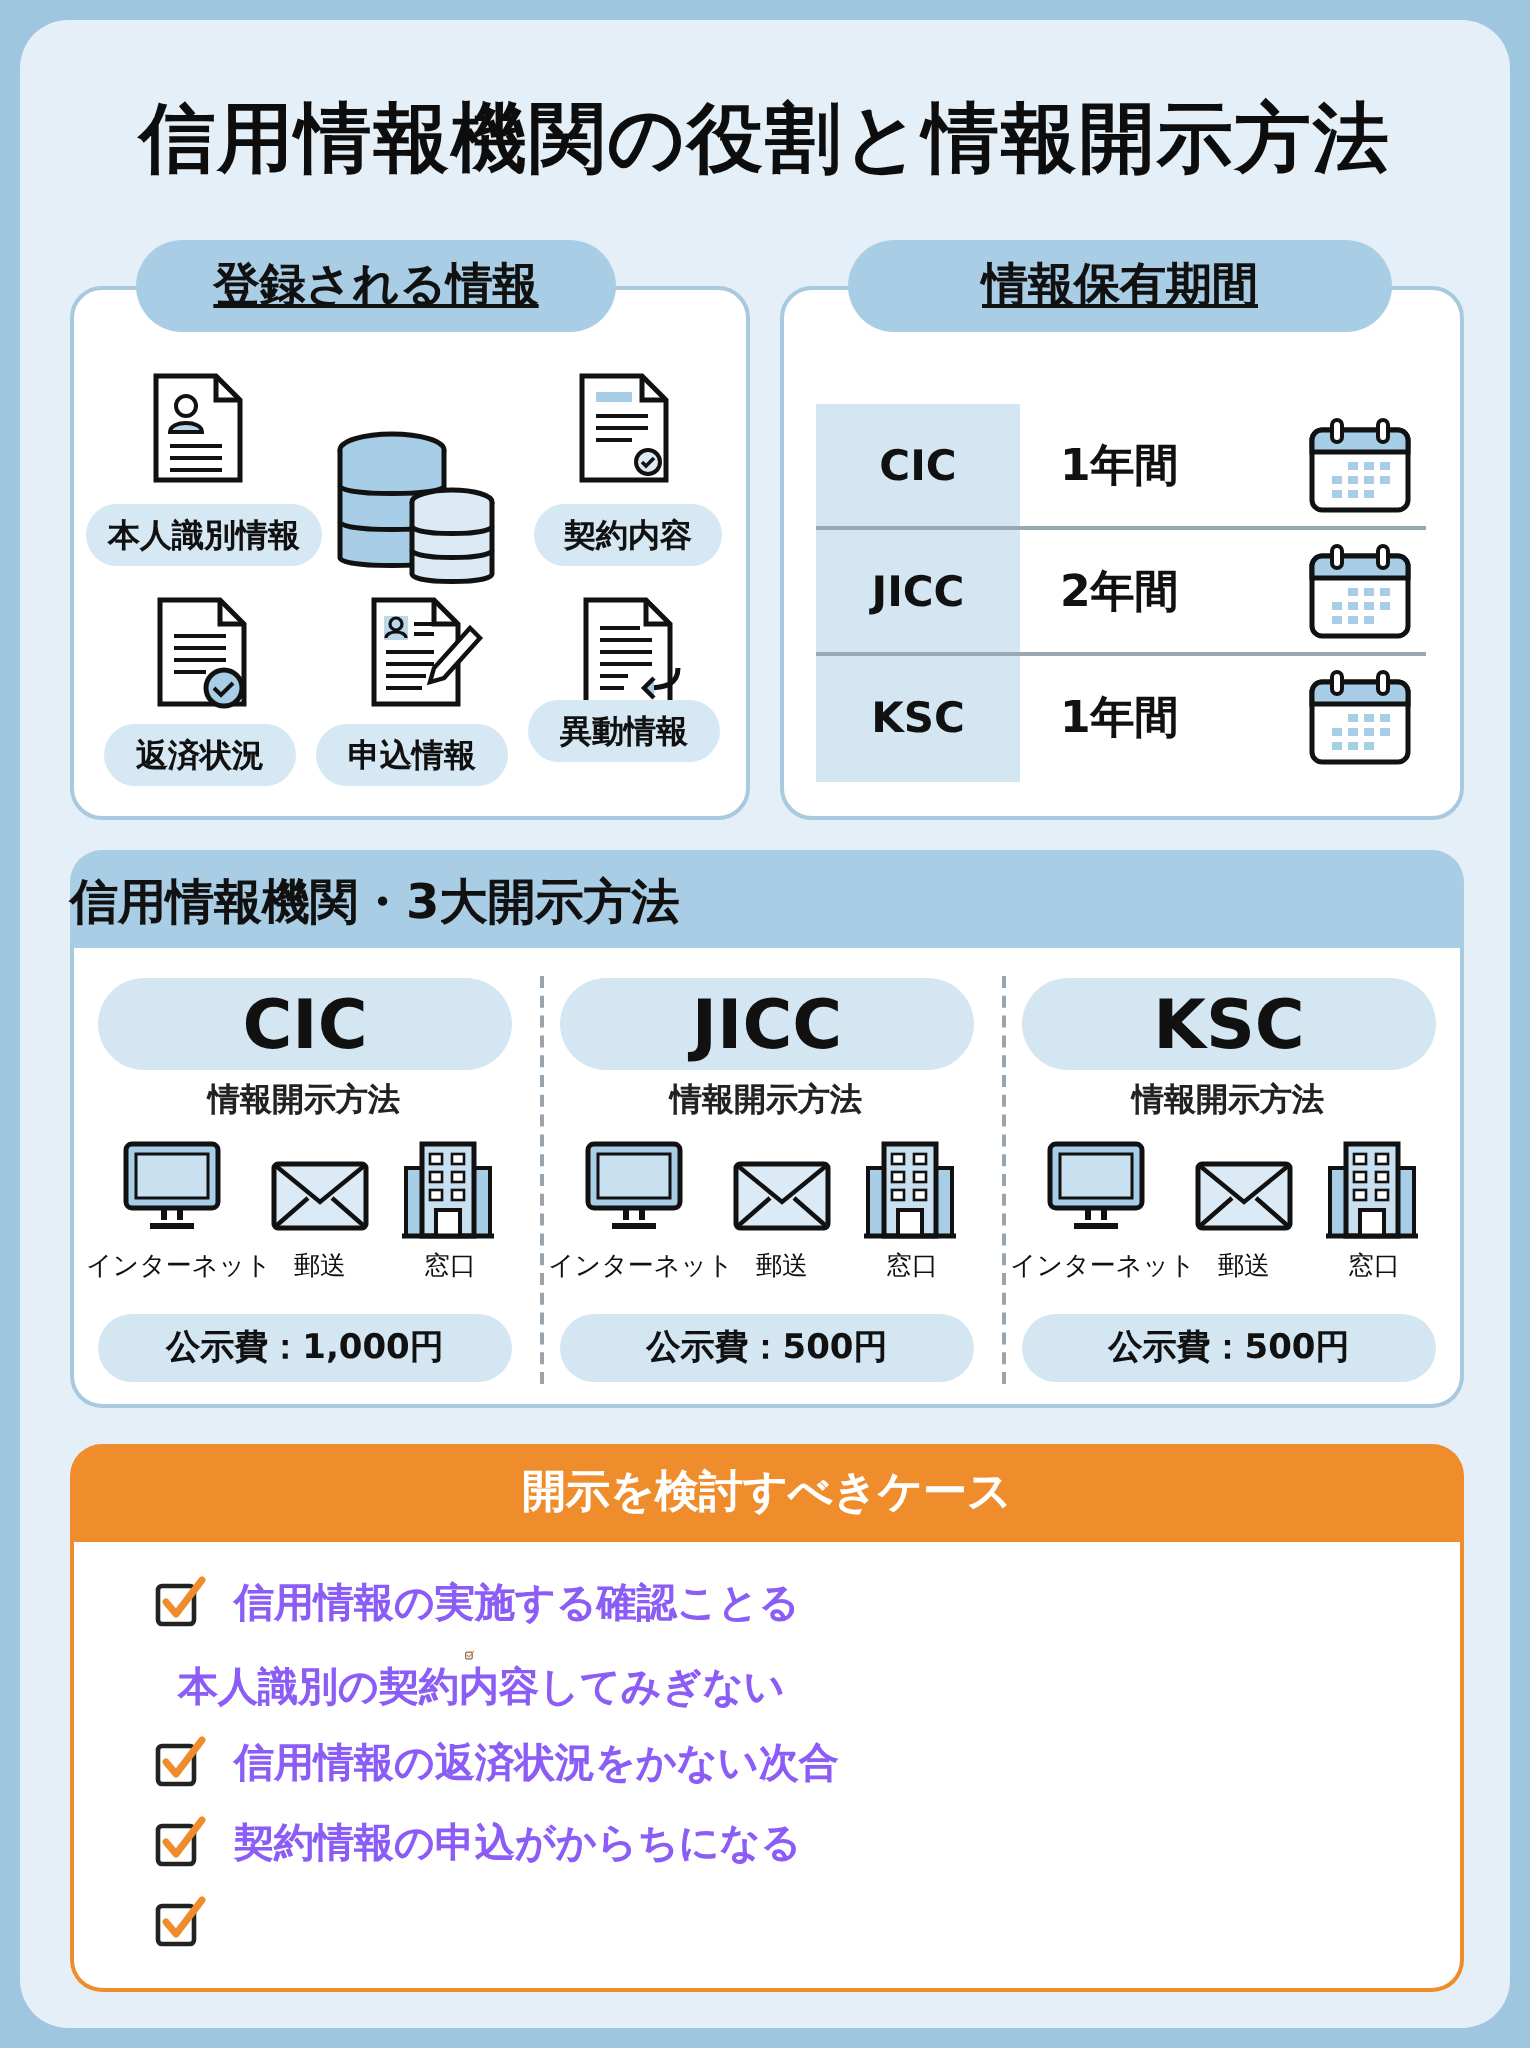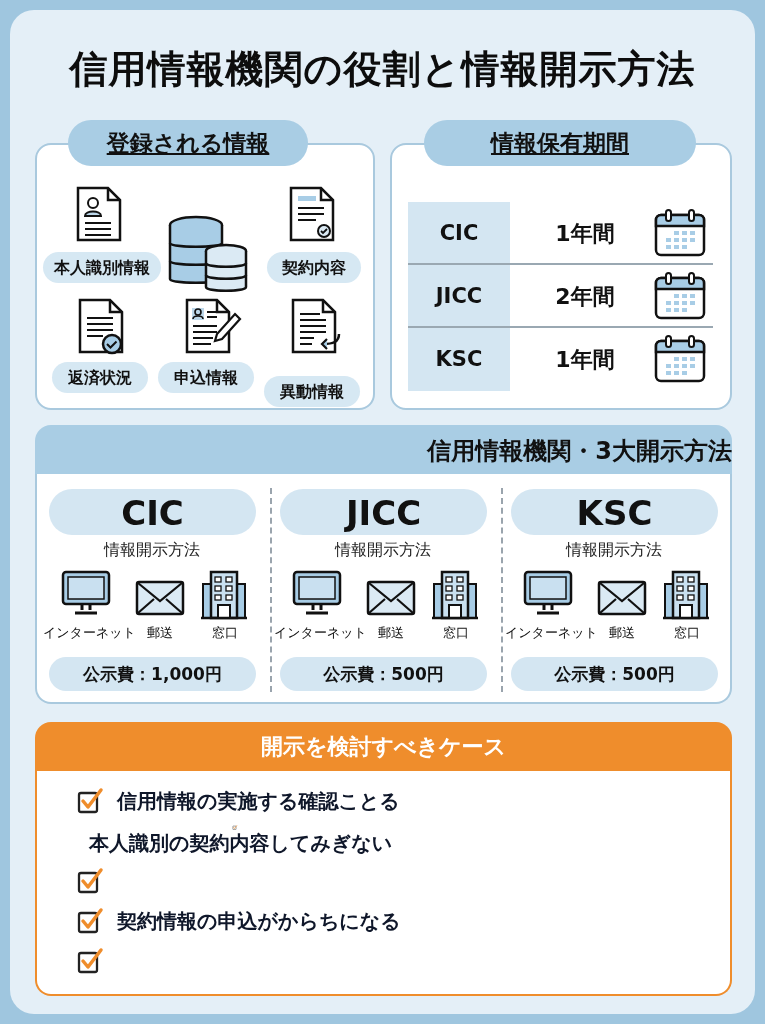--- a/index.html
+++ b/index.html
@@ -30,55 +30,55 @@
     font-size: 16px; font-weight: bold; text-align: center; color: #111;
   }
   .icon { position: absolute; }
   .ret-table { position: absolute; left: 408px; top: 202px; width: 305px; }
   .ret-row { position: relative; height: 63px; border-bottom: 2px solid #9aa8b2; }
   .ret-row:last-child { border-bottom: none; }
   .ret-name {
     position: absolute; left: 0; top: 0; width: 102px; height: 100%;
     background: #d4e6f2; text-align: center; line-height: 63px; font-size: 21px; font-weight: bold;
   }
-  .ret-val { position: absolute; left: 122px; top: 0; width: 110px; line-height: 63px; text-align: center; font-size: 22px; font-weight: bold; }
+  .ret-val { position: absolute; left: 122px; top: 0; width: 110px; line-height: 63px; text-align: left; font-size: 22px; font-weight: bold; }
   .ret-cal { position: absolute; right: 6px; top: 7px; }
   .methods-head {
     position: absolute; left: 35px; top: 425px; width: 697px; height: 50px;
-    background: #a9cde4; border-radius: 16px 16px 0 0; text-align: right;
+    background: #a9cde4; border-radius: 16px 16px 0 0; text-align: left;
     font-size: 24px; font-weight: bold; line-height: 52px;
   }
   .methods-body {
     position: absolute; left: 35px; top: 474px; width: 697px; height: 230px;
     background: #fff; border: 2.5px solid #a9c9de; border-top: none; border-radius: 0 0 16px 16px;
   }
   .org-col { position: absolute; top: 0; width: 230px; height: 100%; }
   .org-sep { position: absolute; top: 14px; bottom: 10px; border-left: 2px dashed #9aa4ad; }
   .org-name {
     position: absolute; left: 12px; top: 15px; width: 207px; height: 46px; background: #d4e6f2;
     border-radius: 24px; text-align: center; font-size: 34px; font-weight: bold; line-height: 48px;
   }
-  .org-sub { position: absolute; left: 0; top: 66px; width: 230px; text-align: center; font-size: 16px; font-weight: normal; color: #222; }
+  .org-sub { position: absolute; left: 0; top: 66px; width: 230px; text-align: center; font-size: 16px; font-weight: bold; color: #222; }
   .org-ico { position: absolute; top: 96px; }
   .org-lbl { position: absolute; top: 150px; font-size: 13px; font-weight: normal; text-align: center; white-space: nowrap; }
   .org-fee {
     position: absolute; left: 12px; top: 183px; width: 207px; height: 34px; background: #d4e6f2;
     border-radius: 18px; text-align: center; font-size: 17px; font-weight: bold; line-height: 34px;
   }
   .cases-head {
     position: absolute; left: 35px; top: 722px; width: 697px; height: 50px;
     background: #ef8d2c; border-radius: 16px 16px 0 0; text-align: center;
     font-size: 22px; font-weight: bold; line-height: 50px; color: #fff;
   }
   .cases-body {
     position: absolute; left: 35px; top: 771px; width: 697px; height: 225px;
     background: #fff; border: 2.5px solid #ef8d2c; border-top: none; border-radius: 0 0 16px 16px;
   }
   .case-item { position: absolute; left: 40px; height: 32px; display: flex; align-items: center; }
-  .case-text { font-size: 20px; font-weight: bold; color: #0f172a; margin-left: 12px; white-space: nowrap; }
+  .case-text { font-size: 20px; font-weight: bold; color: #8b5cf6; margin-left: 12px; white-space: nowrap; }
 </style>
 </head>
 <body>
 
 <div class="frame"></div>
 <div class="title">信用情報機関の役割と情報開示方法</div>
 
 <div class="card" style="left:35px;top:143px;width:340px;height:267px;"></div>
 <div class="pill-head" style="left:68px;top:120px;width:240px;">登録される情報</div>
 
@@ -130,21 +130,21 @@
 </svg>
 <div class="reg-label" style="left:158px;top:362px;width:96px;">申込情報</div>
 
 <svg class="icon" style="left:289px;top:298px" width="56" height="58" viewBox="0 0 56 58">
   <path d="M4 2h30l12 12v40H4z" fill="#fff" stroke="#111" stroke-width="2.5"></path>
     <path d="M34 2v12h12" fill="none" stroke="#111" stroke-width="2.5"></path>
   <path d="M11 16h20M11 22h26M11 28h26M11 34h26M11 40h14M11 46h12" stroke="#111" stroke-width="2"></path>
   <path d="M50 36c0 8-6 10-16 10" fill="none" stroke="#111" stroke-width="2.5"></path>
     <path d="M38 41l-5 5 5 5" fill="#a8cde6" stroke="#111" stroke-width="2.2"></path>
 </svg>
-<div class="reg-label" style="left:264px;top:376px;width:96px;">異動情報</div>
+<div class="reg-label" style="left:264px;top:350px;width:96px;">異動情報</div>
 
 <div class="card" style="left:390px;top:143px;width:342px;height:267px;"></div>
 <div class="pill-head" style="left:424px;top:120px;width:272px;">情報保有期間</div>
 <div class="ret-table">
   <div class="ret-row">
     <div class="ret-name">CIC</div>
     <div class="ret-val">1年間</div>
     <svg class="ret-cal" width="54" height="50" viewBox="0 0 54 50">
         <rect x="3" y="6" width="48" height="40" rx="5" fill="#fff" stroke="#111" stroke-width="2.5"></rect>
         <path d="M3 11a5 5 0 0 1 5-5h38a5 5 0 0 1 5 5v6H3z" fill="#a8cde6" stroke="#111" stroke-width="2.5"></path>
@@ -326,20 +326,21 @@
         <rect x="2" y="6" width="18" height="19" rx="2" fill="#fff" stroke="#222" stroke-width="2.3"></rect>
         <path d="M6 14l5 6L24 3" fill="none" stroke="#ef8d2c" stroke-width="3.5" stroke-linecap="round" stroke-linejoin="round"></path>
       </svg>
     <span class="case-text">本人識別の契約内容してみぎない</span>
   </div>
   <div class="case-item" style="top:94px;">
     <svg width="28" height="28" viewBox="0 0 28 28">
         <rect x="2" y="6" width="18" height="19" rx="2" fill="#fff" stroke="#222" stroke-width="2.3"></rect>
         <path d="M6 14l5 6L24 3" fill="none" stroke="#ef8d2c" stroke-width="3.5" stroke-linecap="round" stroke-linejoin="round"></path>
       </svg>
+    <span class="case-text">信用情報の返済状況をかない次合</span>
   </div>
   <div class="case-item" style="top:134px;">
     <svg width="28" height="28" viewBox="0 0 28 28">
         <rect x="2" y="6" width="18" height="19" rx="2" fill="#fff" stroke="#222" stroke-width="2.3"></rect>
         <path d="M6 14l5 6L24 3" fill="none" stroke="#ef8d2c" stroke-width="3.5" stroke-linecap="round" stroke-linejoin="round"></path>
       </svg>
     <span class="case-text">契約情報の申込がからちになる</span>
   </div>
   <div class="case-item" style="top:174px;">
     <svg width="28" height="28" viewBox="0 0 28 28">

